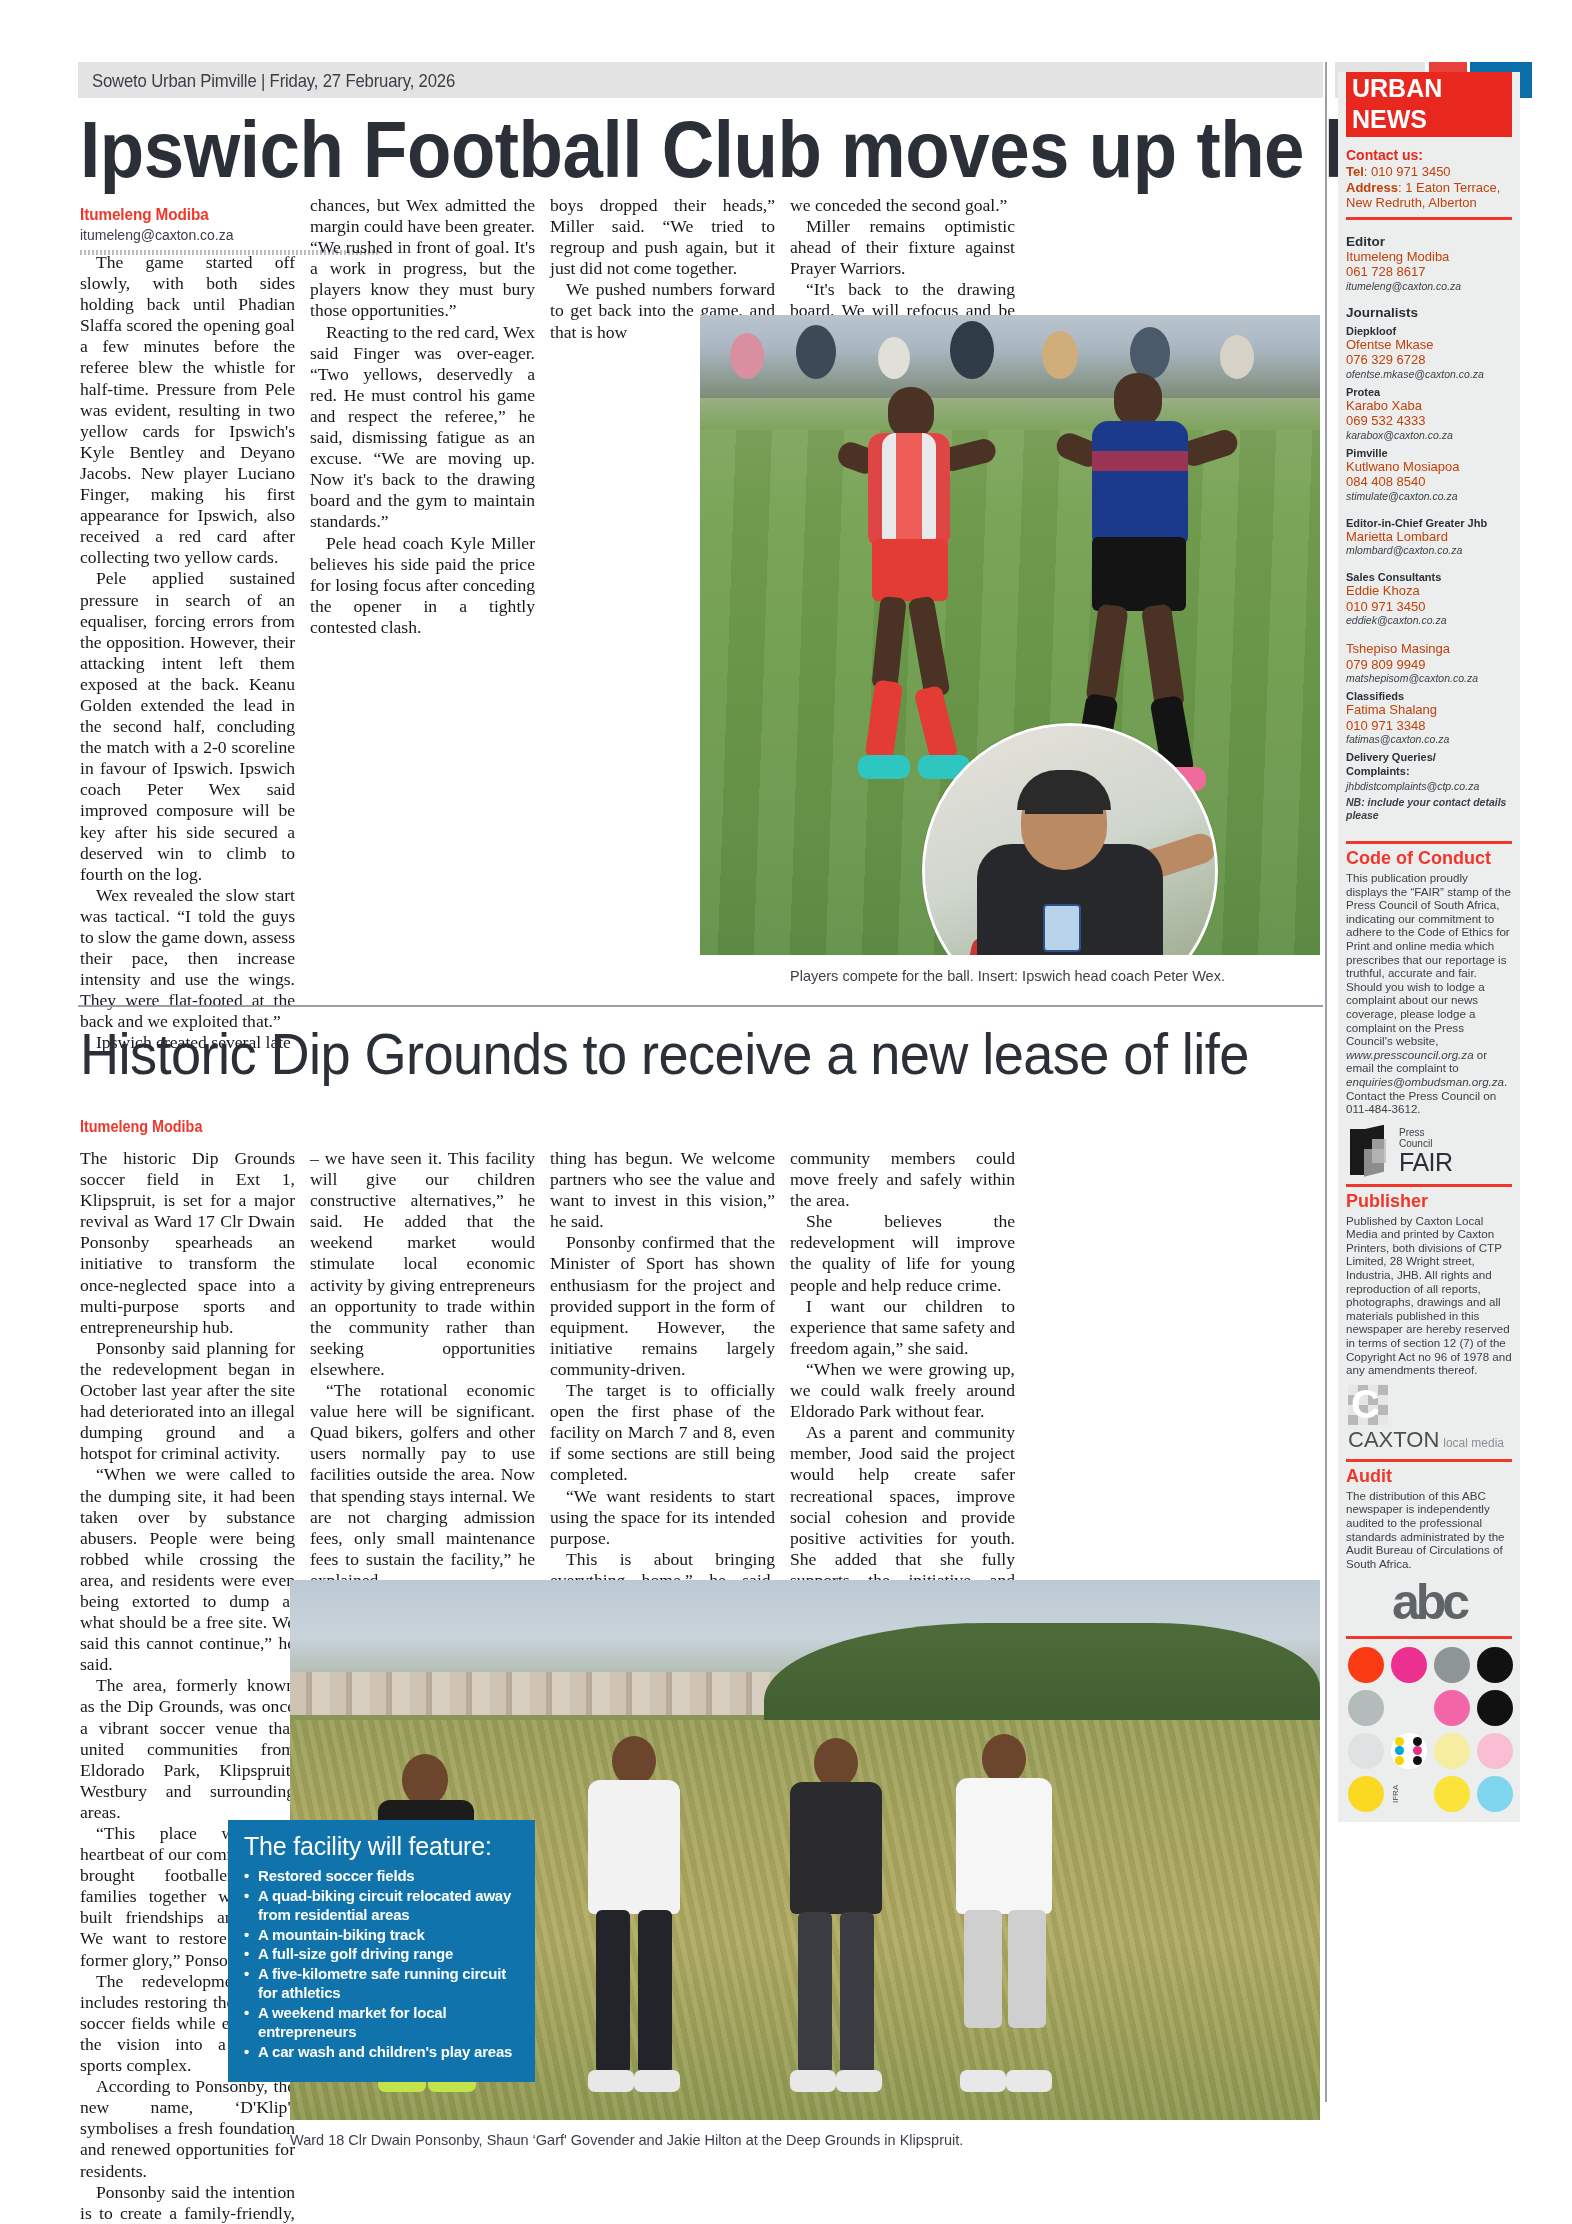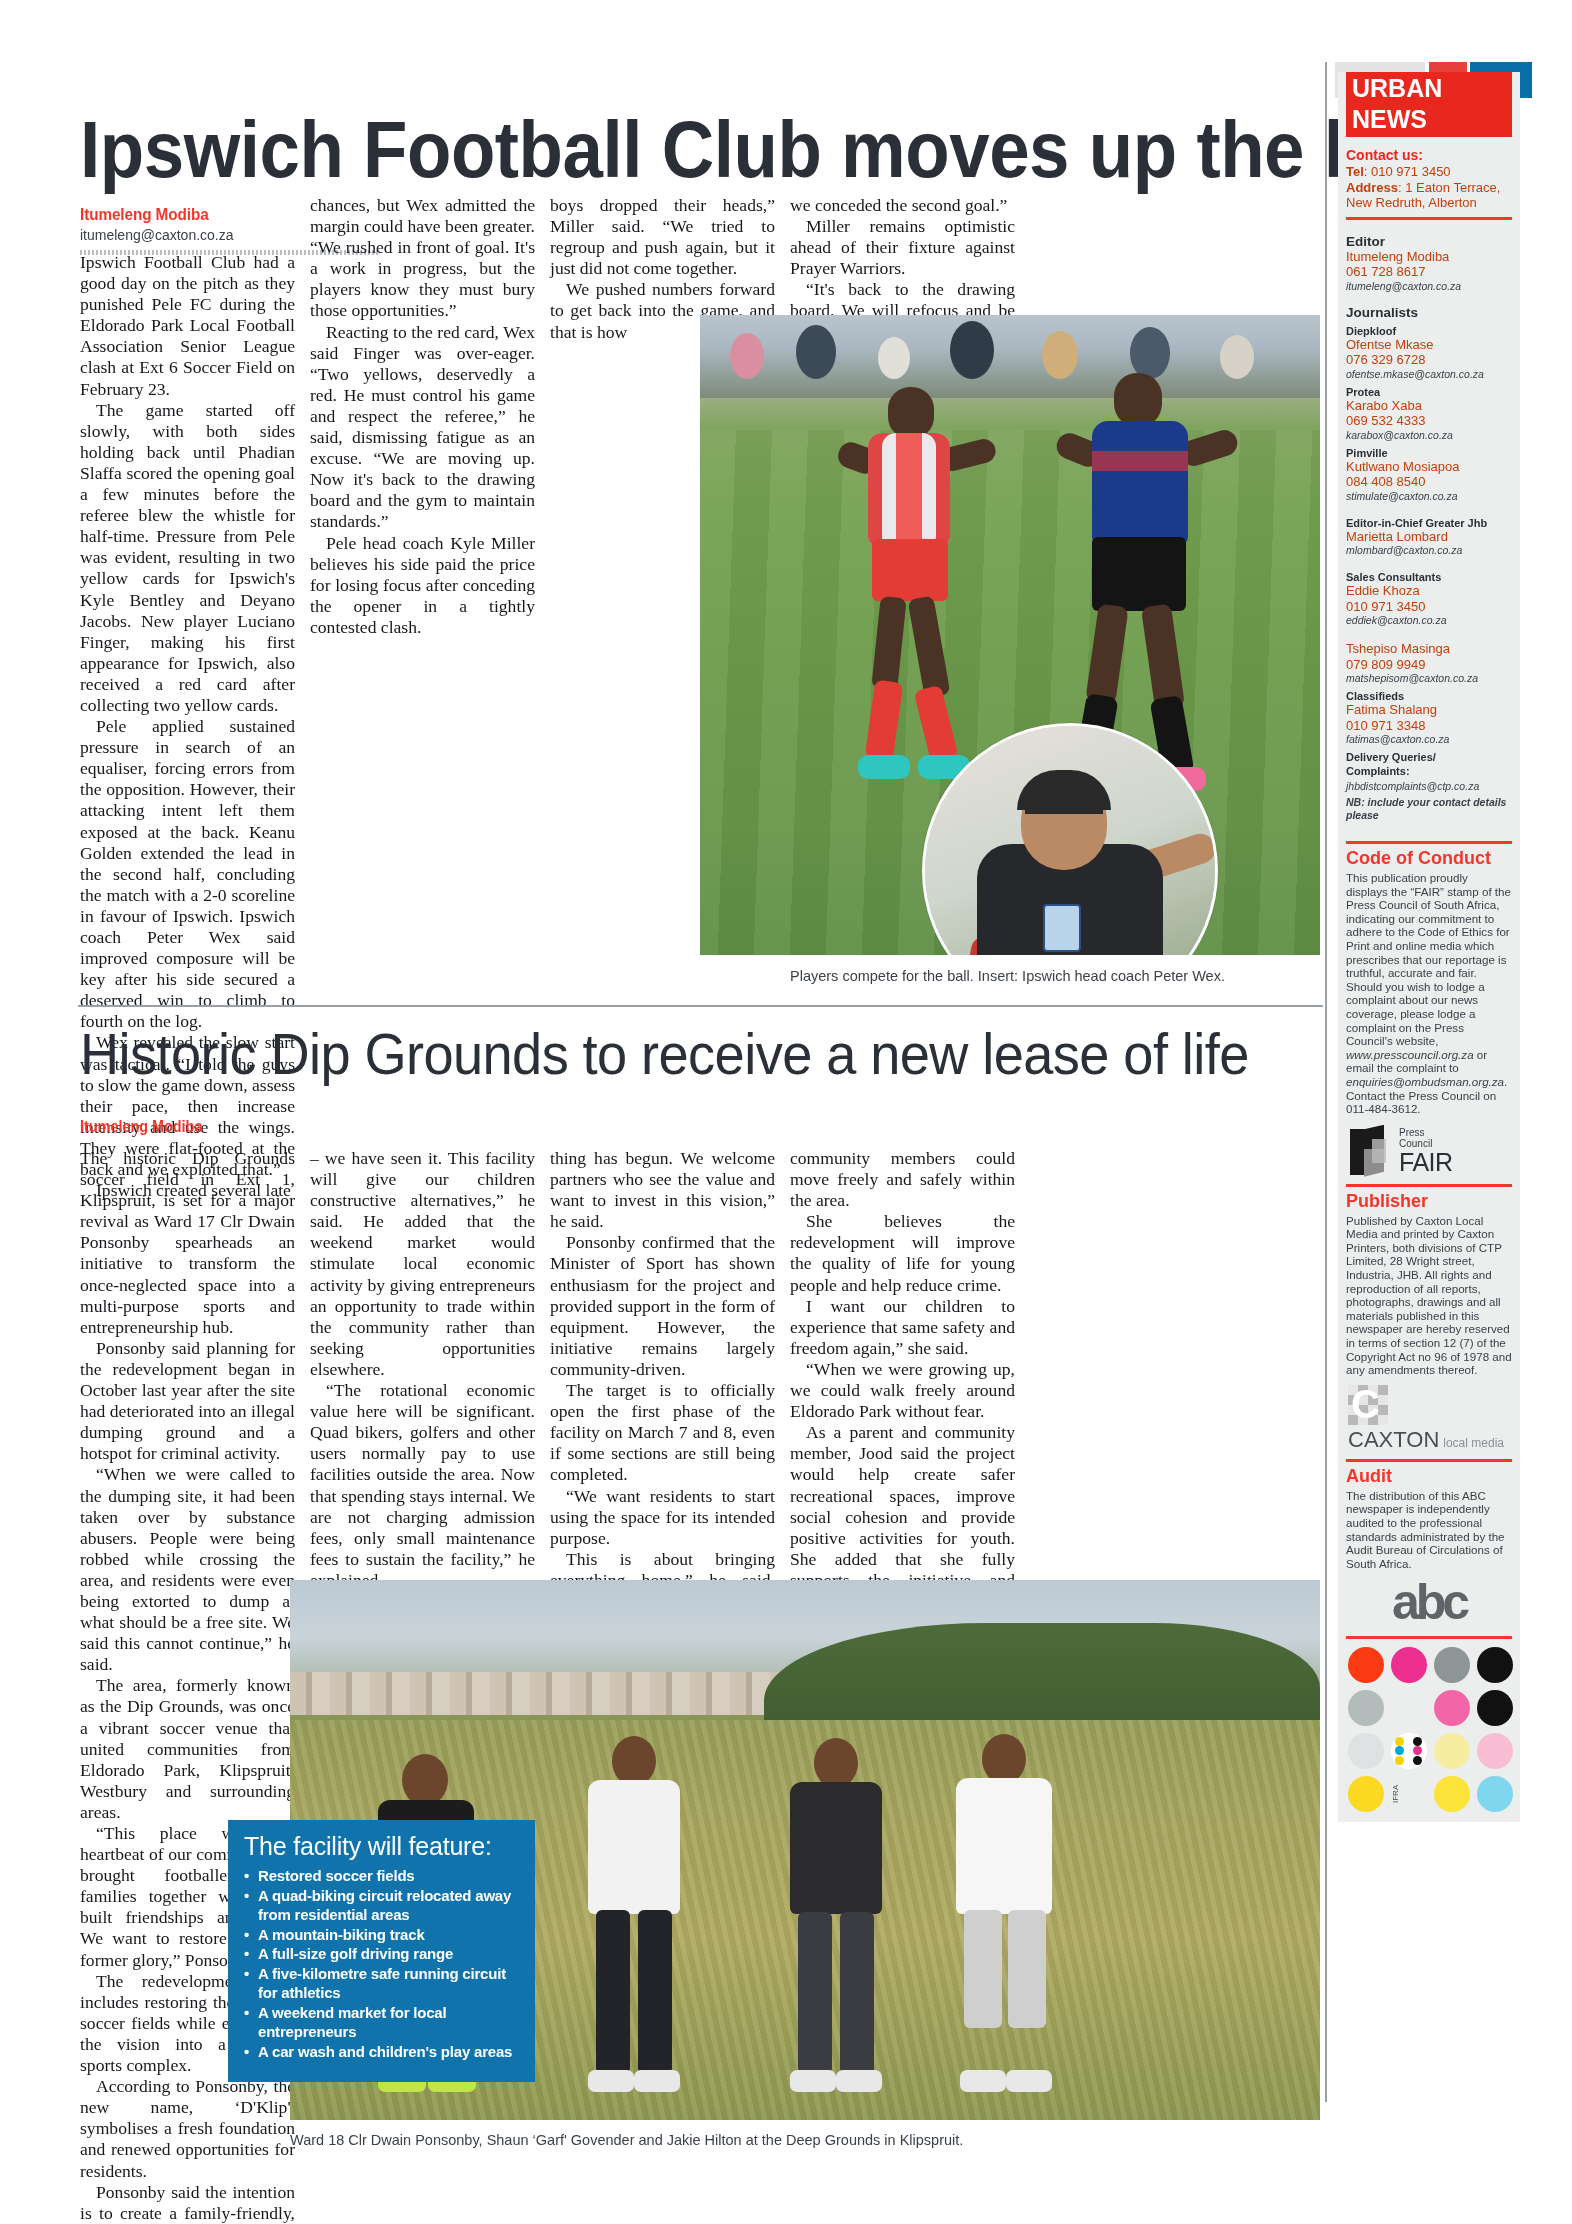--- a/index.html
+++ b/index.html
@@ -316,39 +316,41 @@
     writing-mode:vertical-rl;transform:rotate(180deg);text-align:center;
   }
   .swatch-cmyk{width:36px;height:36px;border-radius:50%;background:#fff;position:relative;}
   .swatch-cmyk i{position:absolute;width:9px;height:9px;border-radius:50%;}
 </style>
 </head>
 <body>
 
 <div class="page">
 
+  <div class="masthead">
+    <div class="masthead-text">Soweto Urban Pimville | Friday, 27 February, 2026</div>
+  </div>
   <div class="sport-label">
     <span>Sport</span>
   </div>
   <div class="red-chip"></div>
   <div class="page-num">
     <span>7</span>
   </div>
   <div class="v-rule"></div>
 
   <div class="headline1">Ipswich Football Club moves up the log</div>
 
   <div class="byline">
     <span class="name">Itumeleng Modiba</span>
     <span class="mail">itumeleng@caxton.co.za</span>
     <div class="dots"></div>
   </div>
 
   <div class="a1col a1c1" id="a1c1">
-      <p class="first">Ipswich Football Club had a good day on the pitch as they punished Pele FC during the Eldorado Park Local Football Association Senior League clash at Ext 6 Soccer Field on February 23.</p>
       <p>The game started off slowly, with both sides holding back until Phadian Slaffa scored the opening goal a few minutes before the referee blew the whistle for half-time. Pressure from Pele was evident, resulting in two yellow cards for Ipswich's Kyle Bentley and Deyano Jacobs. New player Luciano Finger, making his first appearance for Ipswich, also received a red card after collecting two yellow cards.</p>
       <p>Pele applied sustained pressure in search of an equaliser, forcing errors from the opposition. However, their attacking intent left them exposed at the back. Keanu Golden extended the lead in the second half, concluding the match with a 2-0 scoreline in favour of Ipswich. Ipswich coach Peter Wex said improved composure will be key after his side secured a deserved win to climb to fourth on the log.</p>
       <p>Wex revealed the slow start was tactical. “I told the guys to slow the game down, assess their pace, then increase intensity and use the wings. They were flat-footed at the back and we exploited that.”</p>
       <p>Ipswich created several late</p>
     </div>
   <div class="a1col a1c2" id="a1c2">
       <p class="first">chances, but Wex admitted the margin could have been greater. “We rushed in front of goal. It's a work in progress, but the players know they must bury those opportunities.”</p>
       <p>Reacting to the red card, Wex said Finger was over-eager. “Two yellows, deservedly a red. He must control his game and respect the referee,” he said, dismissing fatigue as an excuse. “We are moving up. Now it's back to the drawing board and the gym to maintain standards.”</p>
       <p>Pele head coach Kyle Miller believes his side paid the price for losing focus after conceding the opener in a tightly contested clash.</p>
     </div>

